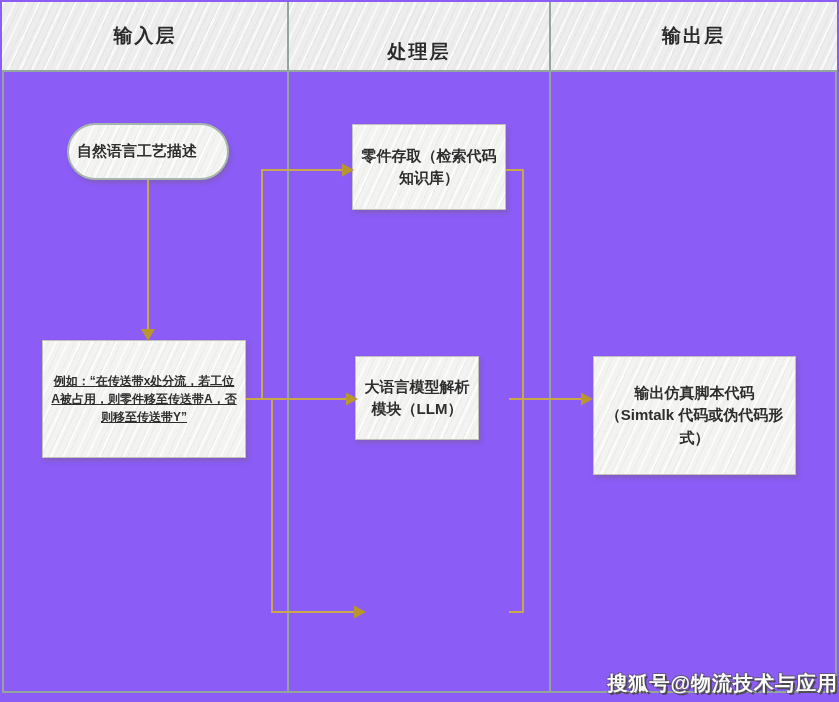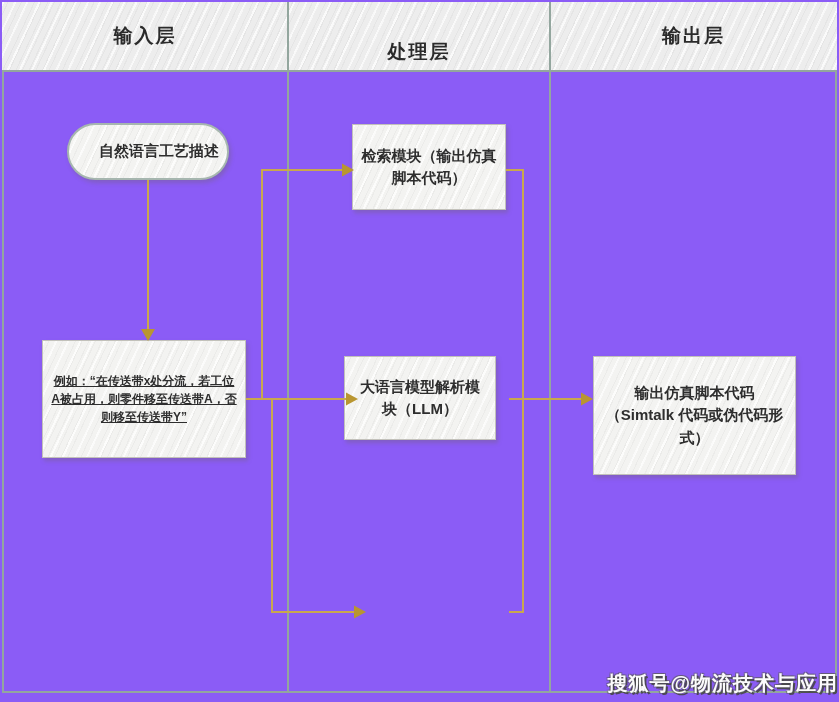--- a/index.html
+++ b/index.html
@@ -36,37 +36,37 @@
     font-size:19px;font-weight:bold;letter-spacing:2px;color:#2b2b2b;
   }
   .lane-label.l1{left:2px;width:286px;}
   .lane-label.l2{left:288px;width:262px;margin-top:16px;}
   .lane-label.l3{left:550px;width:287px;}
   .vline{position:absolute;top:2px;height:691px;width:2px;background:var(--lane-border);}
   .vline.d1{left:287px;}
   .vline.d2{left:549px;}
 
   .node{
-    position:absolute;display:flex;align-items:center;justify-content:flex-end;text-align:center;
+    position:absolute;display:flex;align-items:center;justify-content:flex-start;text-align:center;
     font-weight:bold;font-size:15px;line-height:1.5;color:var(--text-color);
     background-color:var(--node-fill);
     background-image:
       repeating-linear-gradient(115deg, rgba(255,255,255,0.75) 0px, rgba(255,255,255,0.75) 2px, transparent 2px, transparent 11px),
       repeating-linear-gradient(115deg, rgba(0,0,0,0.03) 5px, rgba(0,0,0,0.03) 6px, transparent 6px, transparent 11px);
     border:1px solid var(--node-border);
     box-shadow:2px 3px 4px rgba(105,100,80,0.30);
     box-sizing:border-box;padding:4px 8px;
   }
   .node.pill{
     left:67px;top:123px;width:162px;height:57px;border-radius:29px;
     border:2px solid var(--pill-border);
   }
   .node.example{left:42px;top:340px;width:204px;height:118px;font-size:12px;text-decoration:underline;}
   .node.retrieval{left:352px;top:124px;width:154px;height:86px;}
-  .node.llm{left:344px;top:356px;width:152px;height:84px;}
+  .node.llm{left:355px;top:356px;width:124px;height:84px;}
   .node.abstract{left:355px;top:569px;width:154px;height:88px;}
   .node.output{left:593px;top:356px;width:203px;height:119px;}
 
   svg.connectors{position:absolute;left:0;top:0;width:839px;height:702px;pointer-events:none;}
   svg.connectors path{stroke:var(--connector);stroke-width:2;fill:none;}
   svg.connectors polygon{fill:var(--arrowhead);stroke:none;}
 
   .watermark{
     position:absolute;right:1px;bottom:5px;
     font-size:20px;font-weight:bold;letter-spacing:1px;color:#fbfbfb;
@@ -92,21 +92,21 @@
 
   <div class="node pill">
     <span>自然语言工艺描述</span>
   </div>
 
   <div class="node example">
     <span>例如：“在传送带x处分流，若工位A被占用，则零件移至传送带A，否则移至传送带Y”</span>
   </div>
 
   <div class="node retrieval">
-    <span>检索模块（输出仿真脚本代码）</span>
+    <span>零件存取（检索代码知识库）</span>
   </div>
 
   <div class="node llm">
     <span>大语言模型解析模块（LLM）</span>
   </div>
 
 
   <div class="node output">
     <span>输出仿真脚本代码（Simtalk 代码或伪代码形式）</span>
   </div>

